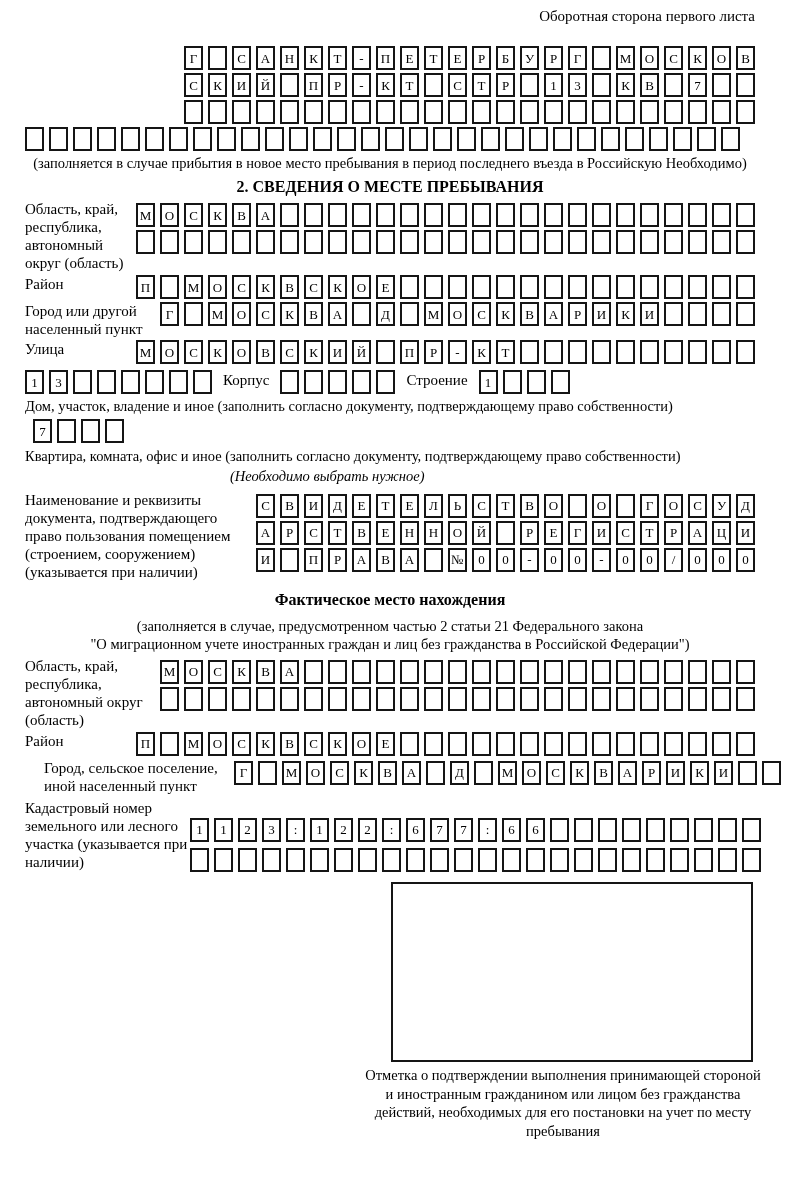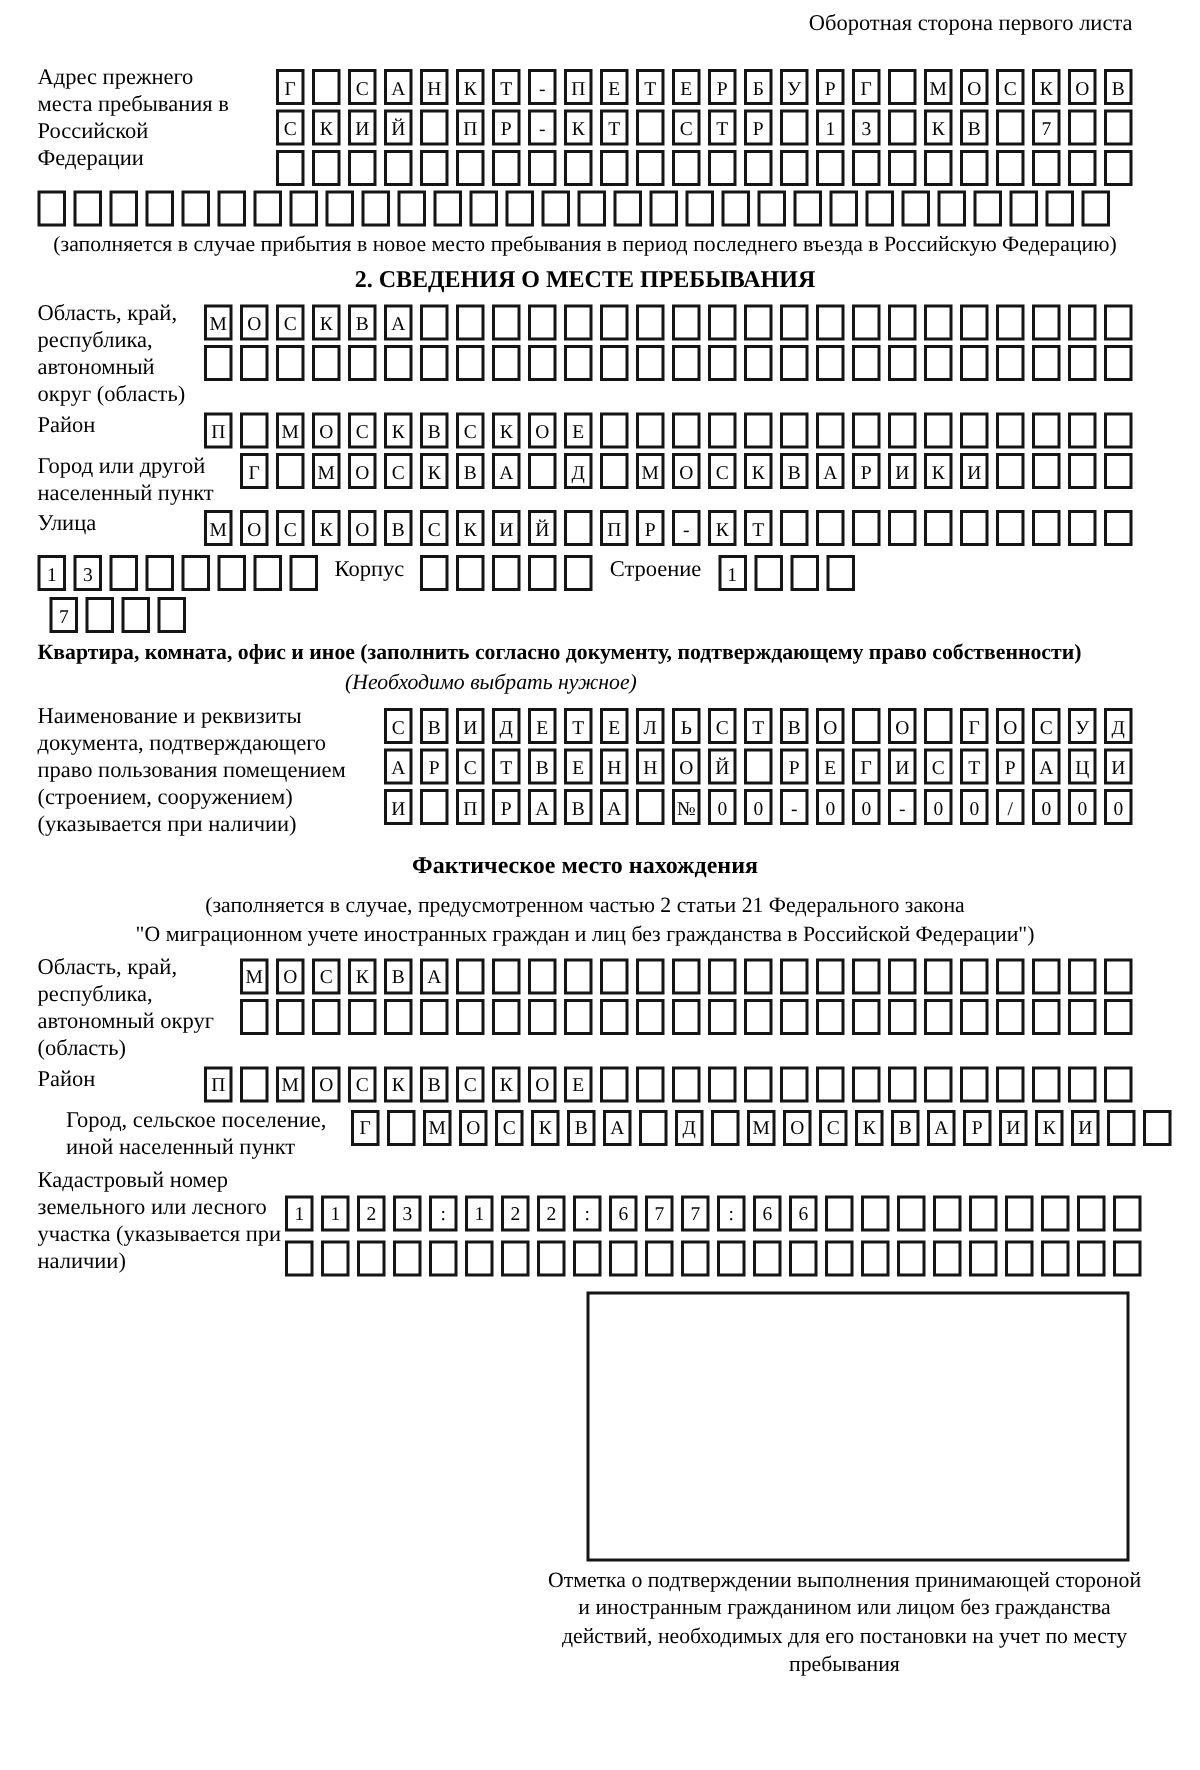--- a/index.html
+++ b/index.html
@@ -41,21 +41,20 @@
                  font-size:14.5px;line-height:1.3;margin-top:4px;}
 </style>
 </head>
 <body>
 
 <div class="page">
 
   <div class="hdr-note">Оборотная сторона первого листа</div>
 
   <div class="frow" style="margin-top:18px;">
-    <div class="flabel w110">Адрес прежнего места пребывания в Российской Федерации</div>
     <div class="fgrid">
       <div class="cellrow">
           <span class="cell">Г</span>
           <span class="cell"></span>
           <span class="cell">С</span>
           <span class="cell">А</span>
           <span class="cell">Н</span>
           <span class="cell">К</span>
           <span class="cell">Т</span>
           <span class="cell">-</span>
@@ -155,21 +154,21 @@
       <span class="cell"></span>
       <span class="cell"></span>
       <span class="cell"></span>
       <span class="cell"></span>
       <span class="cell"></span>
       <span class="cell"></span>
       <span class="cell"></span>
       <span class="cell"></span>
       <span class="cell"></span>
     </div>
-  <div class="note note-center" style="margin-top:3px;">(заполняется в случае прибытия в новое место пребывания в период последнего въезда в Российскую Федерацию)</div>
+  <div class="note note-center" style="margin-top:3px;">(заполняется в случае прибытия в новое место пребывания в период последнего въезда в Российскую Необходимо)</div>
 
   <div class="sec-title" style="margin-top:6px;">2. СВЕДЕНИЯ О МЕСТЕ ПРЕБЫВАНИЯ</div>
 
   <div class="frow" style="margin-top:4px;">
     <div class="flabel w100">Область, край, республика, автономный округ (область)</div>
     <div class="fgrid">
       <div class="cellrow">
           <span class="cell">М</span>
           <span class="cell">О</span>
           <span class="cell">С</span>
@@ -343,30 +342,31 @@
         <span class="cell"></span>
       </div>
     <div class="inline-word">Строение</div>
     <div class="cellrow" style="margin-top:0;">
         <span class="cell">1</span>
         <span class="cell"></span>
         <span class="cell"></span>
         <span class="cell"></span>
       </div>
   </div>
+  <div class="note" style="margin-top:3px;">Дом, участок, владение и иное (заполнить согласно документу, подтверждающему право собственности)</div>
 
   <div class="inline-cells" style="margin-top:4px;padding-left:8px;">
     <div class="cellrow" style="margin-top:0;">
         <span class="cell">7</span>
         <span class="cell"></span>
         <span class="cell"></span>
         <span class="cell"></span>
       </div>
   </div>
-  <div class="note" style="margin-top:4px;font-weight:bold;">Квартира, комната, офис и иное (заполнить согласно документу, подтверждающему право собственности)</div>
+  <div class="note" style="margin-top:4px;">Квартира, комната, офис и иное (заполнить согласно документу, подтверждающему право собственности)</div>
 
   <div class="note" style="margin-left:205px;margin-top:2px;font-style:italic;">(Необходимо выбрать нужное)</div>
 
   <div class="frow" style="margin-top:5px;">
     <div class="flabel w205">Наименование и реквизиты документа, подтверждающего право пользования помещением (строением, сооружением) (указывается при наличии)</div>
     <div class="fgrid">
       <div class="cellrow">
           <span class="cell">С</span>
           <span class="cell">В</span>
           <span class="cell">И</span>

